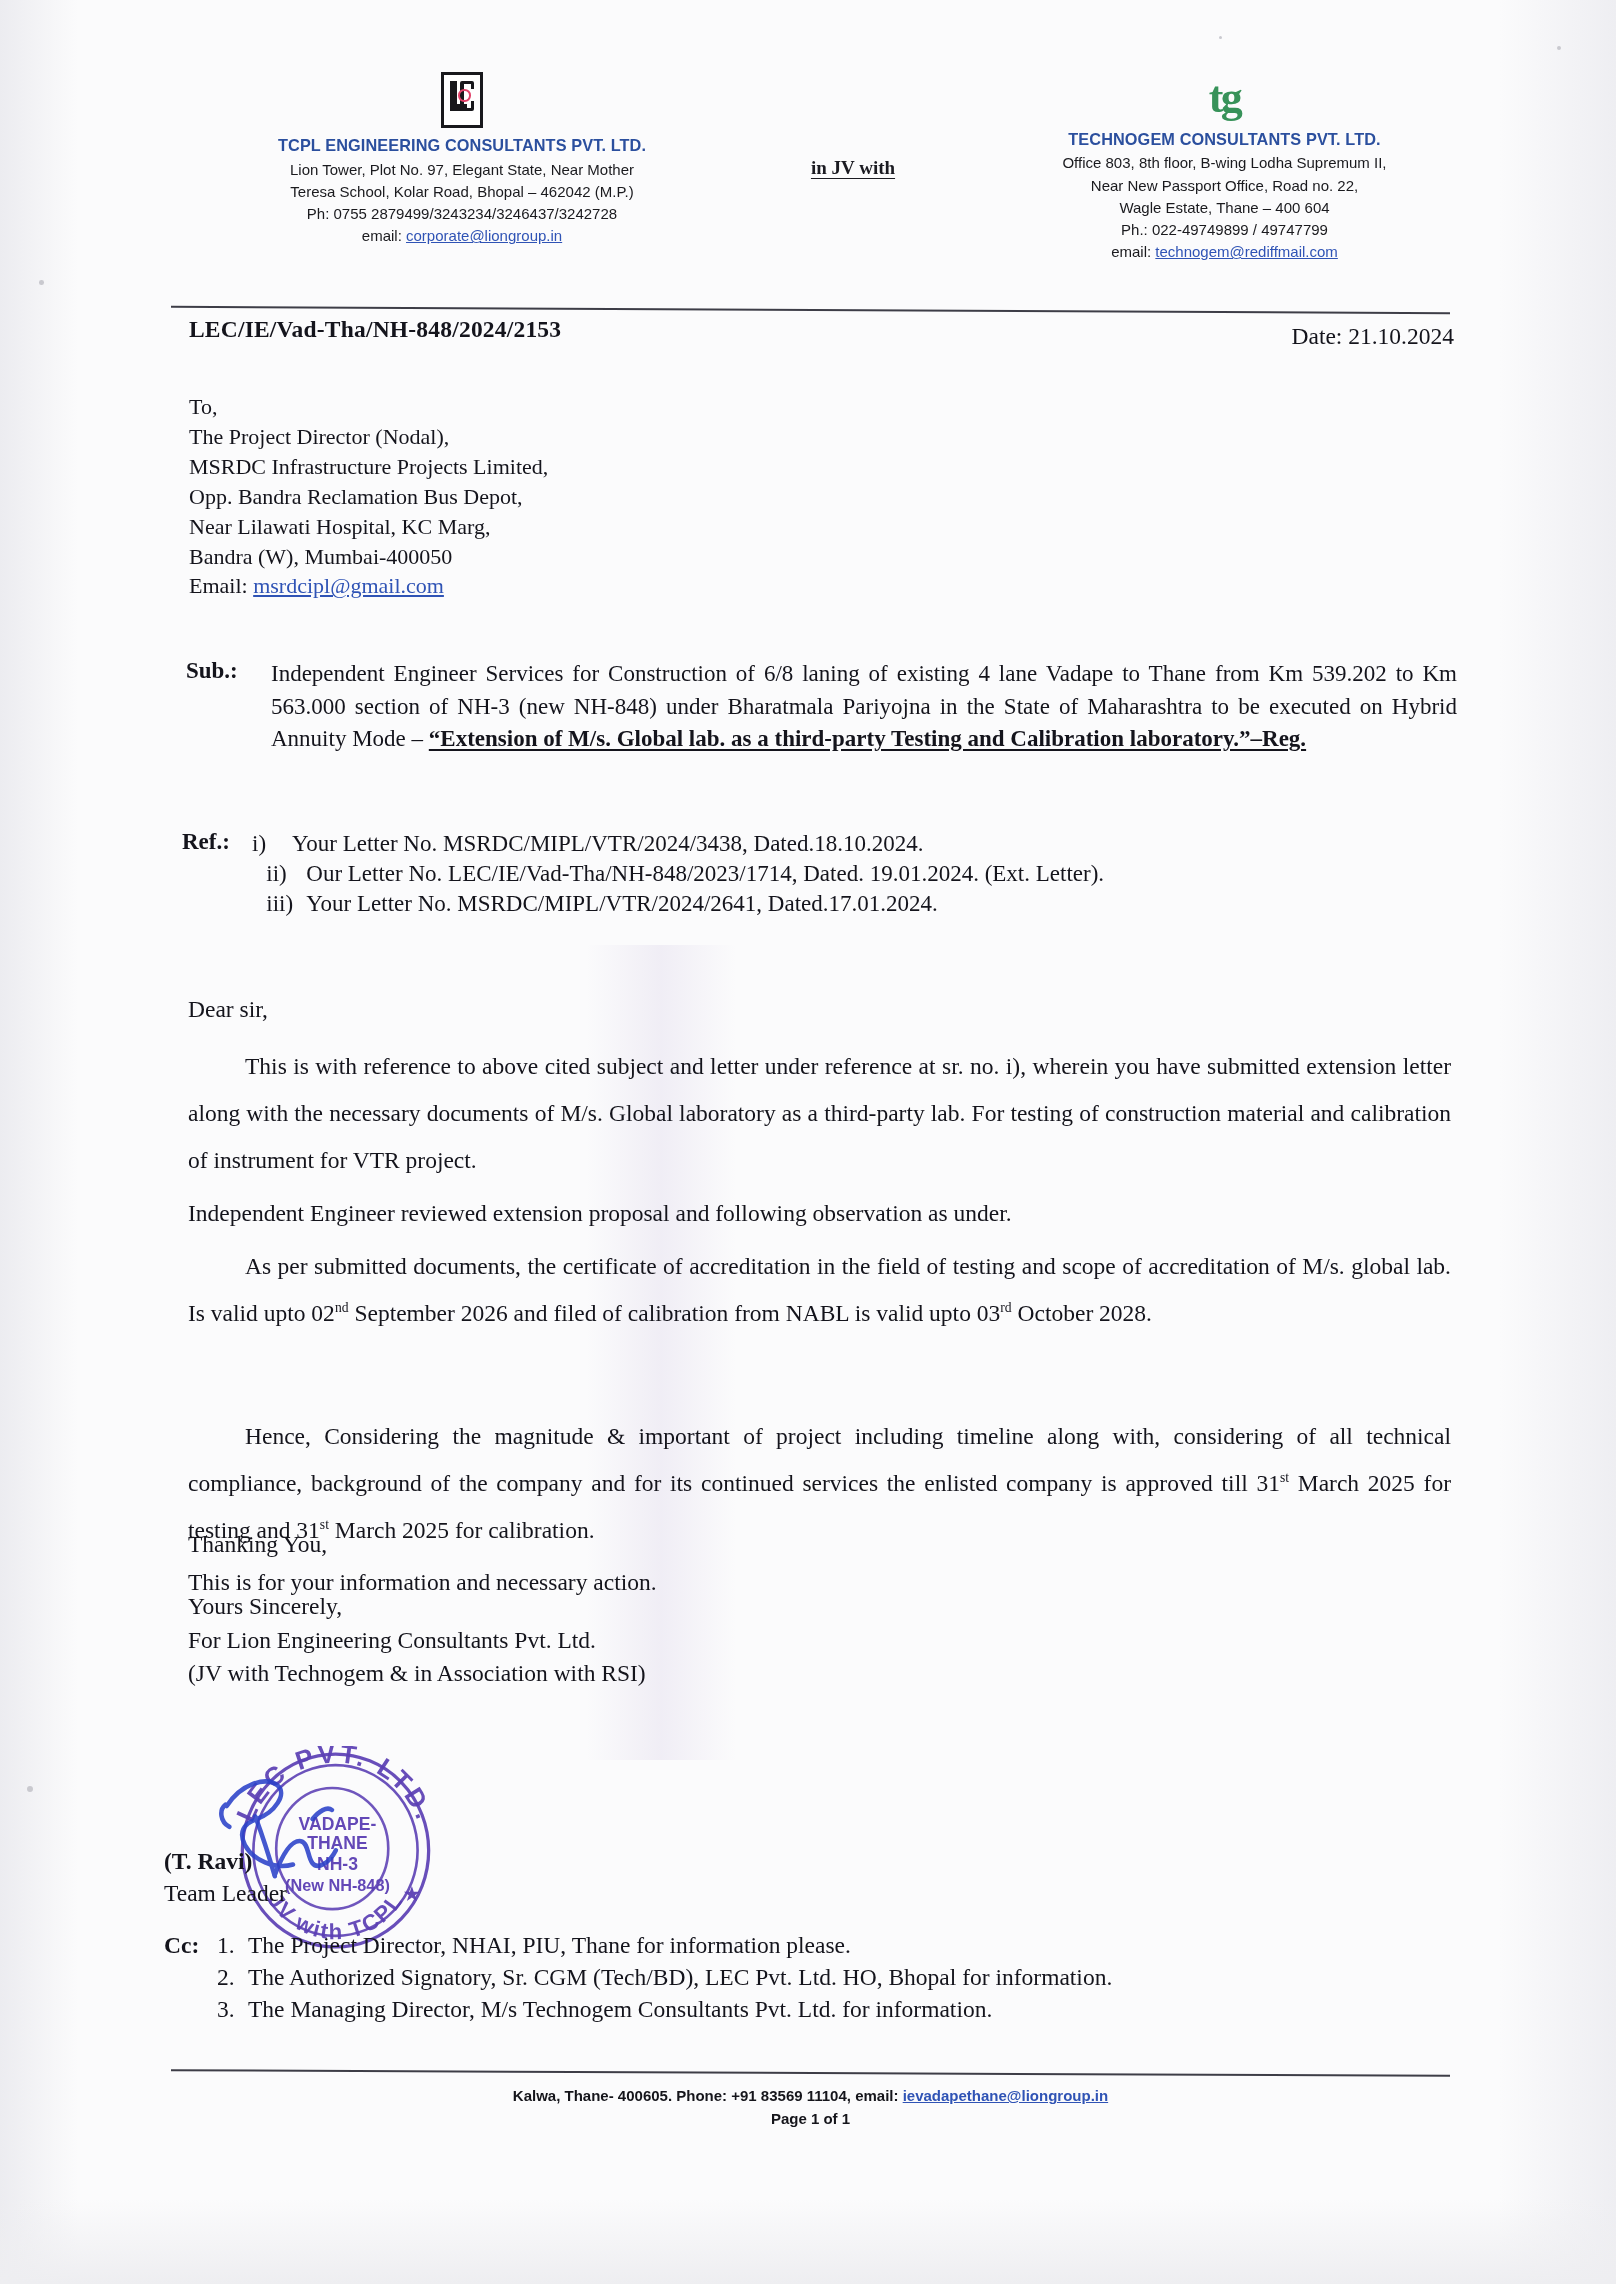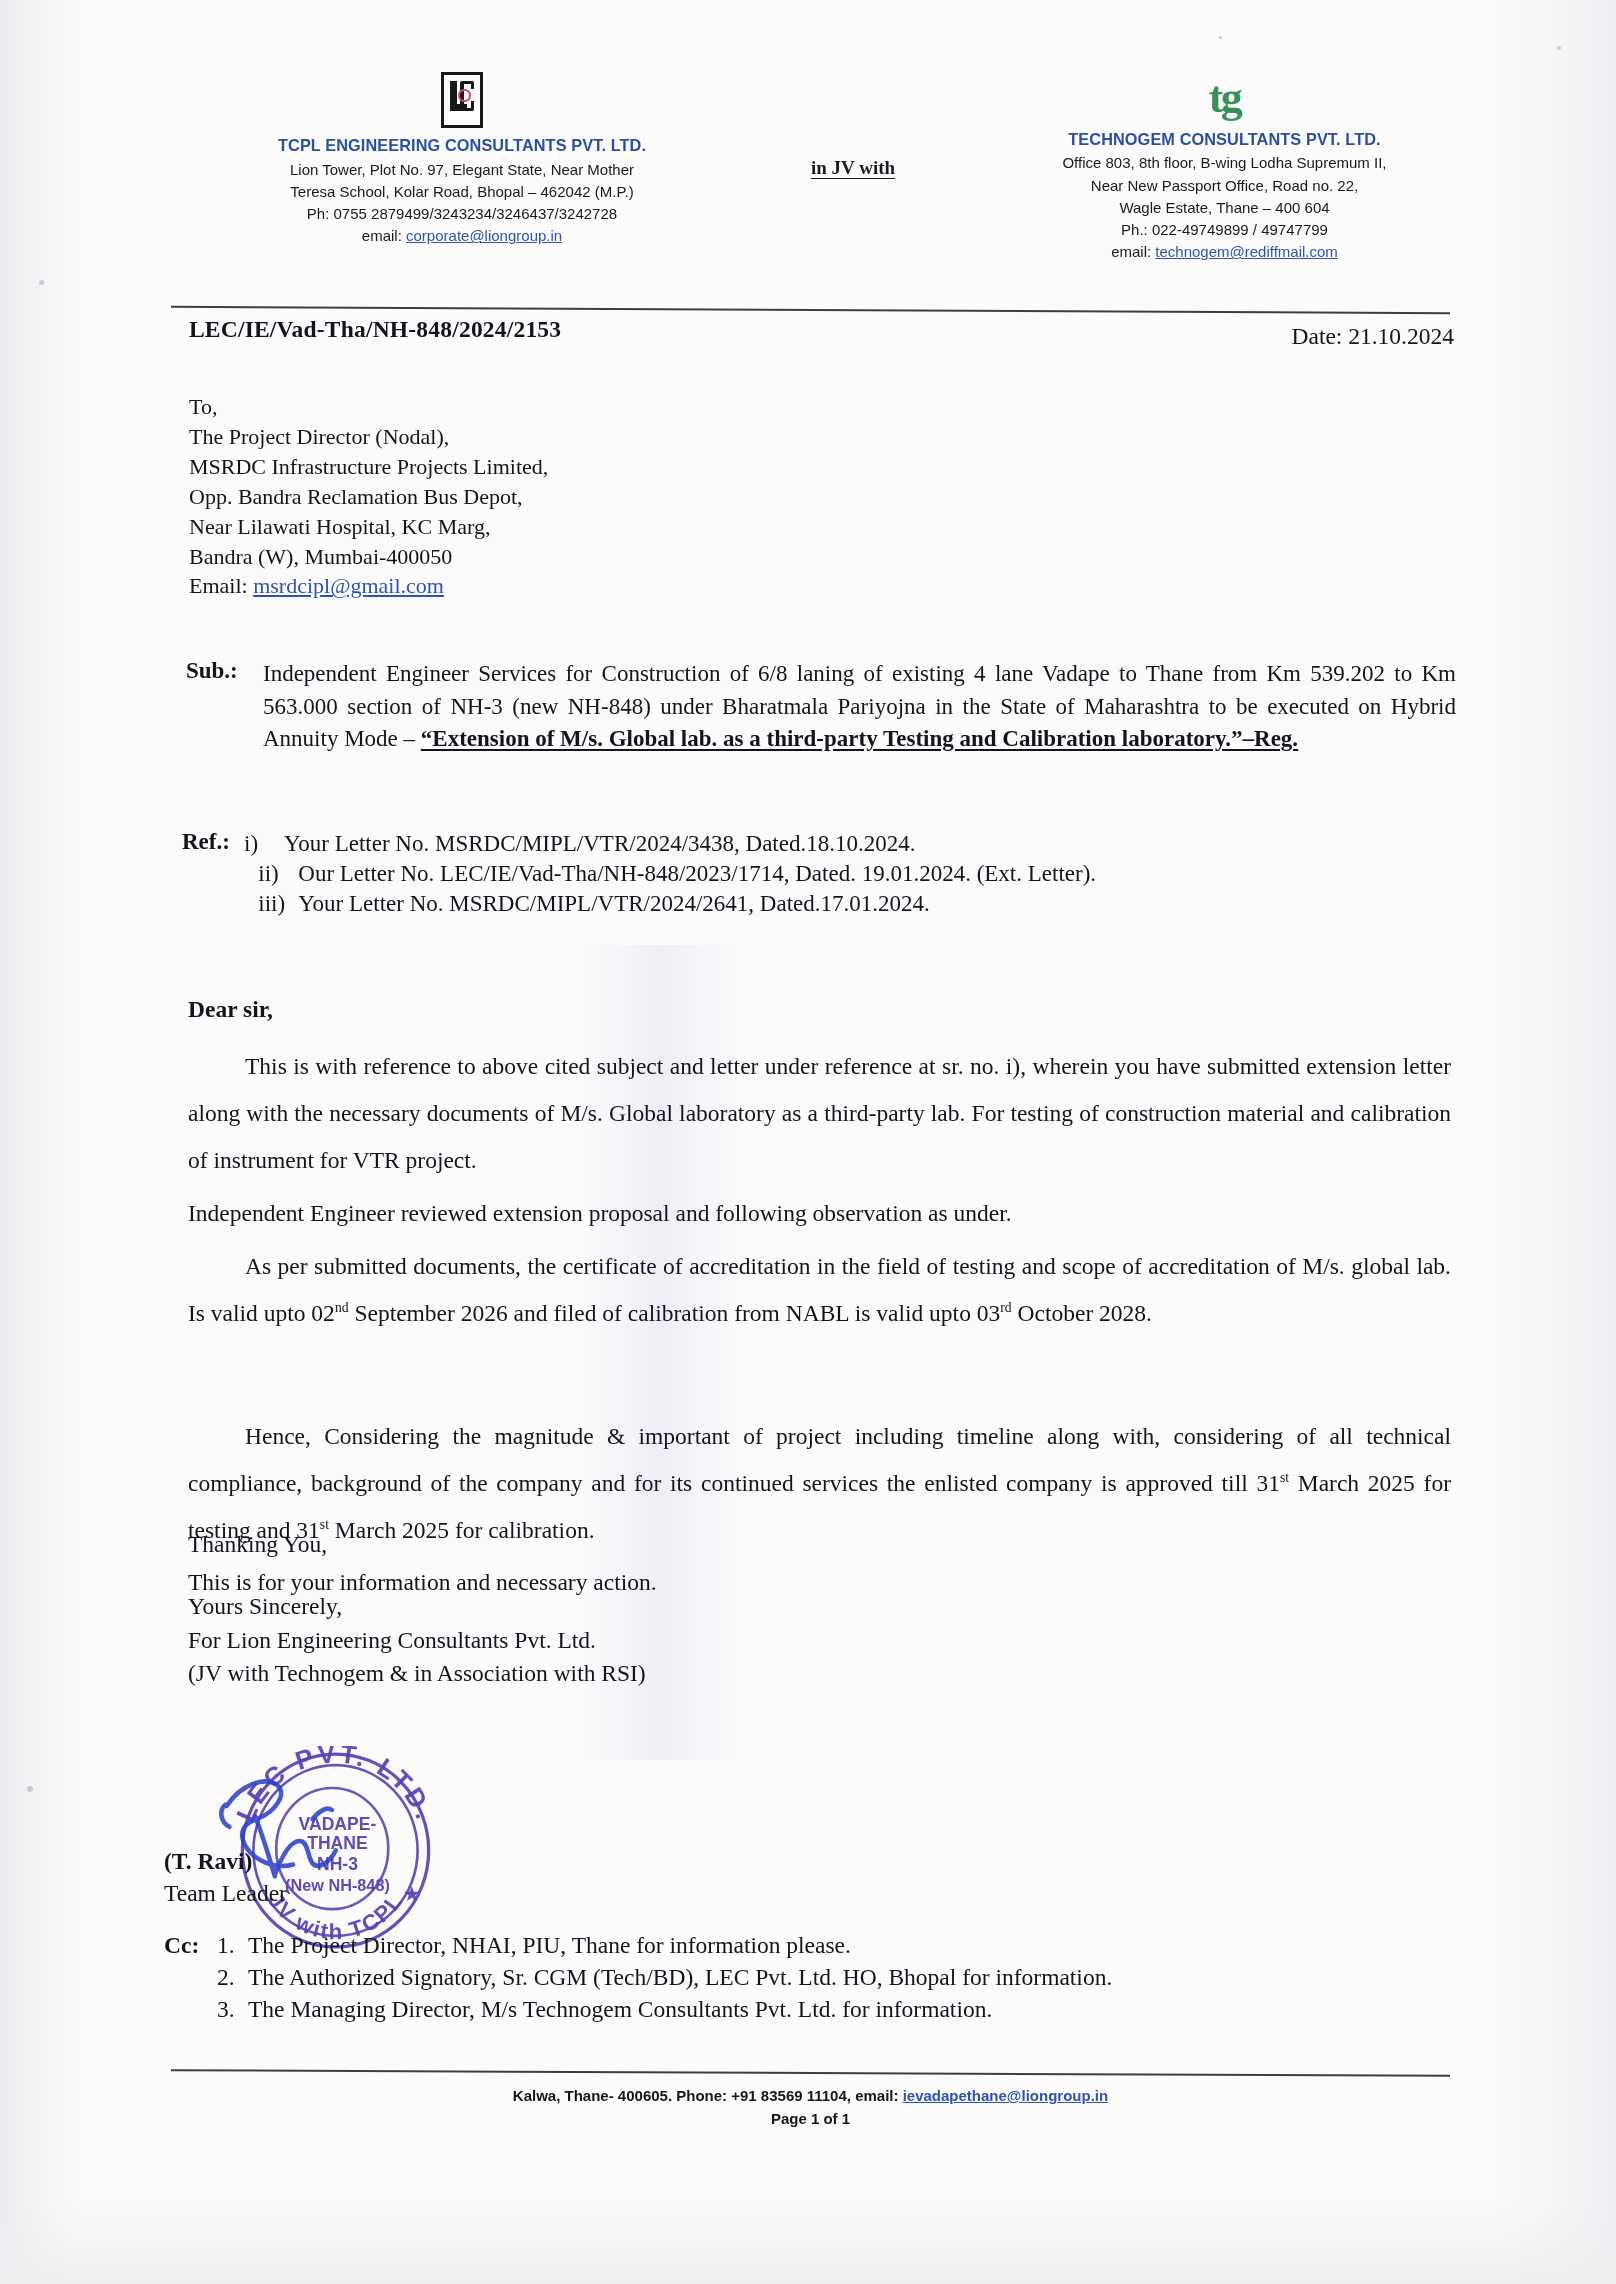--- a/index.html
+++ b/index.html
@@ -154,20 +154,21 @@
   .address {
     position: absolute; left: 189px; top: 392px;
     font-size: 22px; line-height: 1.36;
   }
   .address .row { white-space: nowrap; }
 
   
   .kv-block {
     position: absolute;
     display: flex;
+    gap: 8px;
   }
   .kv-key {
     font-size: 23px; font-weight: bold;
     flex: 0 0 auto;
   }
   .kv-val { font-size: 23px; }
 
   #sub-block { left: 186px; top: 658px; width: 1271px; }
   #sub-block .kv-key { width: 77px; }
   #sub-block .kv-val {
@@ -185,21 +186,20 @@
   #ref-block .kv-key { width: 62px; }
   .ref-list { font-size: 23px; line-height: 1.30; }
   .ref-item { display: flex; white-space: nowrap; }
   .ref-num { display: inline-block; width: 40px; text-align: left; }
   .ref-item.indent { padding-left: 14.3px; }
 
   
   .salutation {
     position: absolute; left: 188px; top: 996px;
     font-size: 23.5px;
-    font-weight: bold;
   }
   .para {
     position: absolute;
     left: 188px; width: 1263px;
     font-size: 23.5px;
     line-height: 2.0;
     text-align: justify;
   }
   .para.noindent { text-indent: 0; }
   .para.indent { text-indent: 57px; }

